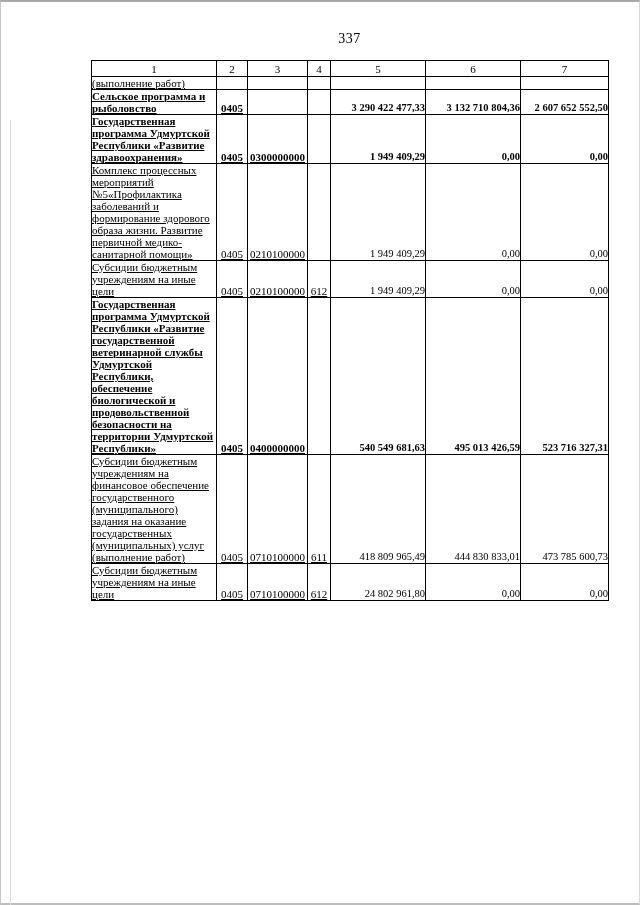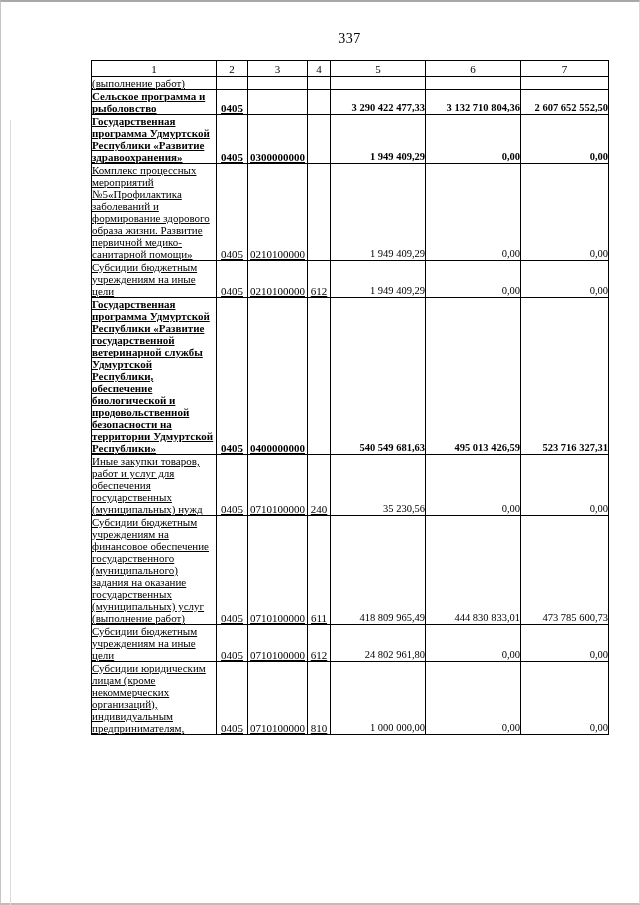--- a/index.html
+++ b/index.html
@@ -168,50 +168,32 @@
         <tr class="bold">
           <td class="name">Государственная программа Удмуртской Республики «Развитие государственной ветеринарной службы Удмуртской Республики, обеспечение биологической и продовольственной безопасности на территории Удмуртской Республики»</td>
           <td class="code">0405</td>
           <td class="code">0400000000</td>
           <td class="code"></td>
           <td class="amount">540 549 681,63</td>
           <td class="amount">495 013 426,59</td>
           <td class="amount">523 716 327,31</td>
         </tr>
         <tr>
-          <td class="name">Иные закупки товаров, работ и услуг для обеспечения государственных (муниципальных) нужд</td>
-          <td class="code">0405</td>
-          <td class="code">0710100000</td>
-          <td class="code">240</td>
-          <td class="amount">35 230,56</td>
-          <td class="amount">0,00</td>
-          <td class="amount">0,00</td>
-        </tr>
-        <tr>
           <td class="name">Субсидии бюджетным учреждениям на финансовое обеспечение государственного (муниципального) задания на оказание государственных (муниципальных) услуг (выполнение работ)</td>
           <td class="code">0405</td>
           <td class="code">0710100000</td>
           <td class="code">611</td>
           <td class="amount">418 809 965,49</td>
           <td class="amount">444 830 833,01</td>
           <td class="amount">473 785 600,73</td>
         </tr>
         <tr>
           <td class="name">Субсидии бюджетным учреждениям на иные цели</td>
           <td class="code">0405</td>
           <td class="code">0710100000</td>
           <td class="code">612</td>
           <td class="amount">24 802 961,80</td>
           <td class="amount">0,00</td>
           <td class="amount">0,00</td>
         </tr>
-        <tr>
-          <td class="name">Субсидии юридическим лицам (кроме некоммерческих организаций), индивидуальным предпринимателям,</td>
-          <td class="code">0405</td>
-          <td class="code">0710100000</td>
-          <td class="code">810</td>
-          <td class="amount">1 000 000,00</td>
-          <td class="amount">0,00</td>
-          <td class="amount">0,00</td>
-        </tr>
       </tbody>
   </table>
 </div>
 
 </body></html>

